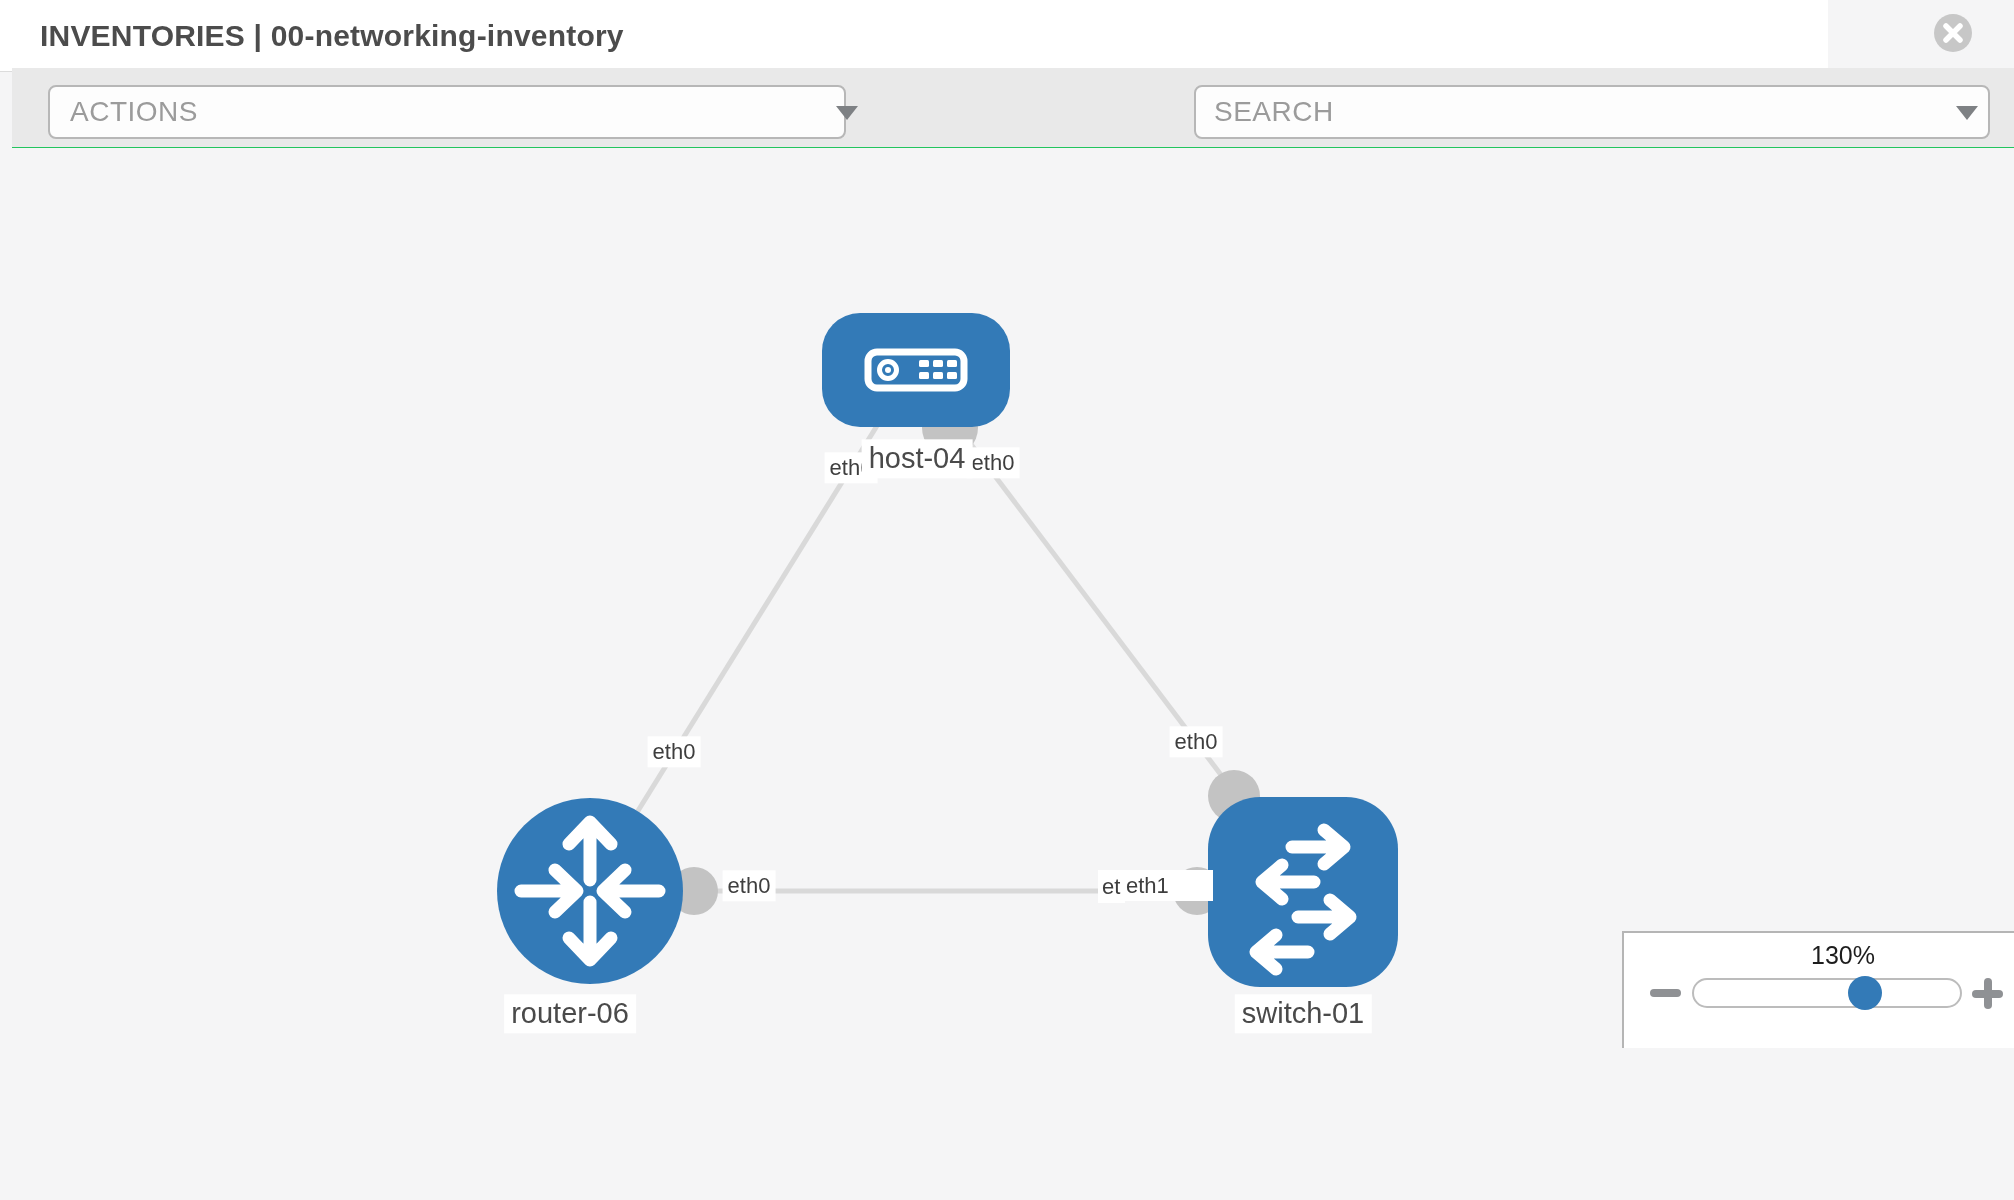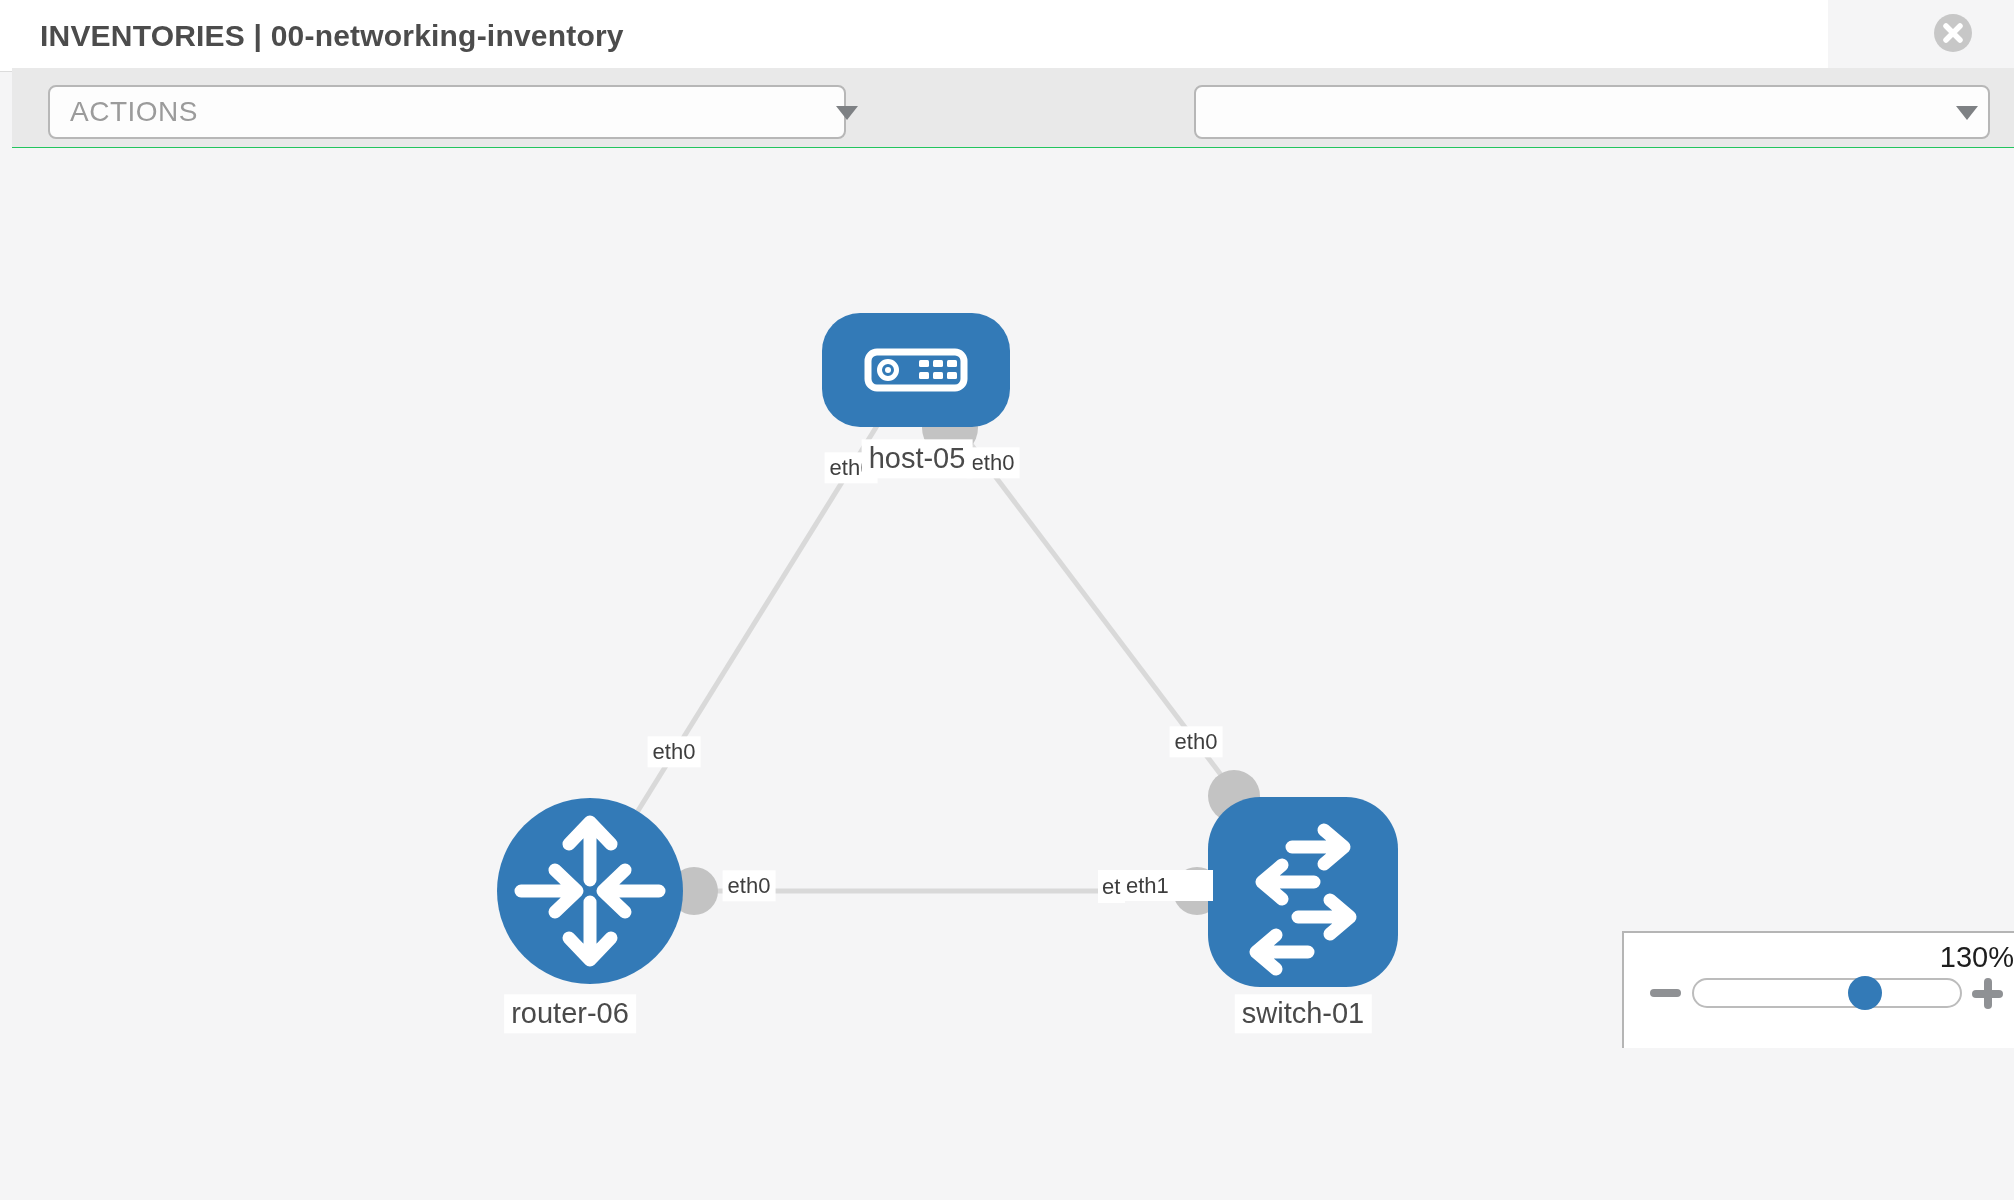--- a/index.html
+++ b/index.html
@@ -38,22 +38,22 @@
 
   .chip { position:absolute; background:#ffffff; color:#3e3e3e; font-size:22px;
           line-height:1.15; padding:3px 5px; white-space:nowrap; transform:translate(-50%,-50%); }
   .chip.node-lbl { font-size:29px; color:#4a4a4a; padding:3px 7px; }
   .chip.abs { transform:none; }
   .chip.clip-back { width:27px; overflow:hidden; padding:4px 0 4px 4px; }
 
   
   .zoom-panel { position:absolute; left:1622px; top:931px; width:392px; height:117px;
                 background:#ffffff; border-top:2px solid #b5b5b5; border-left:2px solid #b5b5b5; }
-  .zoom-level { position:absolute; left:0; top:8px; width:100%; text-align:right;
-                font-size:29px; color:#1d1d1d;padding-left:48px; }
+  .zoom-level { position:absolute; left:0; top:8px; width:100%; text-align:center;
+                font-size:25px; color:#1d1d1d;padding-left:48px; }
   .zoom-minus { position:absolute; left:26px; top:56px; width:31px; height:8px;
                 background:#8f9194; border-radius:4px; cursor:pointer; }
   .zoom-track { position:absolute; left:68px; top:45px; width:270px; height:30px;
                 background:#fff; border:2px solid #bcbcbc; border-radius:16px; cursor:pointer; }
   .zoom-thumb { position:absolute; left:224px; top:43px; width:34px; height:34px;
                 border-radius:50%; background:#337ab7; cursor:grab; }
   .zoom-plus { position:absolute; left:348px; top:45px; width:31px; height:31px; cursor:pointer; }
   .zoom-plus::before { content:""; position:absolute; left:0; top:12px; width:31px; height:8px;
                 background:#8f9194; border-radius:4px; }
   .zoom-plus::after { content:""; position:absolute; left:12px; top:0; width:8px; height:31px;
@@ -87,20 +87,21 @@
     </svg>
     <svg class="tool-btn" style="left:1115px;" viewBox="0 0 36 36">
       <g transform="rotate(45 18 18)">
         <circle cx="9" cy="18" r="5.5" fill="none" stroke="#6b7480" stroke-width="4.5"></circle>
         <path d="M14.5 18 L31 18" stroke="#6b7480" stroke-width="4.5" stroke-linecap="round"></path>
         <path d="M24 18 L24 23.5 M30 18 L30 24.5" stroke="#6b7480" stroke-width="4.5" stroke-linecap="round"></path>
       </g>
     </svg>
 
     <div class="selbox search-box">
+      <input class="search-input" type="text" placeholder="SEARCH" style="">
       <span class="caret" style="left:760px;"></span>
     </div>
   </div>
 
   <div class="canvas">
     <svg class="topo" width="2014" height="1048" viewBox="0 0 2014 1048">
 
       <line x1="893" y1="248" x2="600" y2="720" stroke="#d9d9d9" stroke-width="5"></line>
       <line x1="945" y1="258" x2="1240" y2="648" stroke="#d9d9d9" stroke-width="5"></line>
       <line x1="590" y1="739" x2="1300" y2="739" stroke="#d9d9d9" stroke-width="5"></line>
@@ -147,21 +148,21 @@
     </svg>
 
     <div class="chip" style="left:851px; top:316px;">eth0</div>
     <div class="chip" style="left:993px; top:311px;">eth0</div>
     <div class="chip" style="left:674px; top:600px;">eth0</div>
     <div class="chip" style="left:1196px; top:590px;">eth0</div>
     <div class="chip" style="left:749px; top:734px;">eth0</div>
     <div class="chip abs clip-back" style="left:1098px; top:718px;">eth0</div>
     <div class="chip abs" style="left:1121px; top:718px; padding-right:44px;">eth1</div>
 
-    <div class="chip node-lbl" style="left:917px; top:307px;">host-05</div>
+    <div class="chip node-lbl" style="left:917px; top:307px;">host-04</div>
     <div class="chip node-lbl" style="left:570px; top:862px;">router-06</div>
     <div class="chip node-lbl" style="left:1303px; top:862px;">switch-01</div>
   </div>
 
   <div class="zoom-panel">
     <div class="zoom-level">130%</div>
     <div class="zoom-minus"></div>
     <div class="zoom-track"></div>
     <div class="zoom-thumb"></div>
     <div class="zoom-plus"></div>

